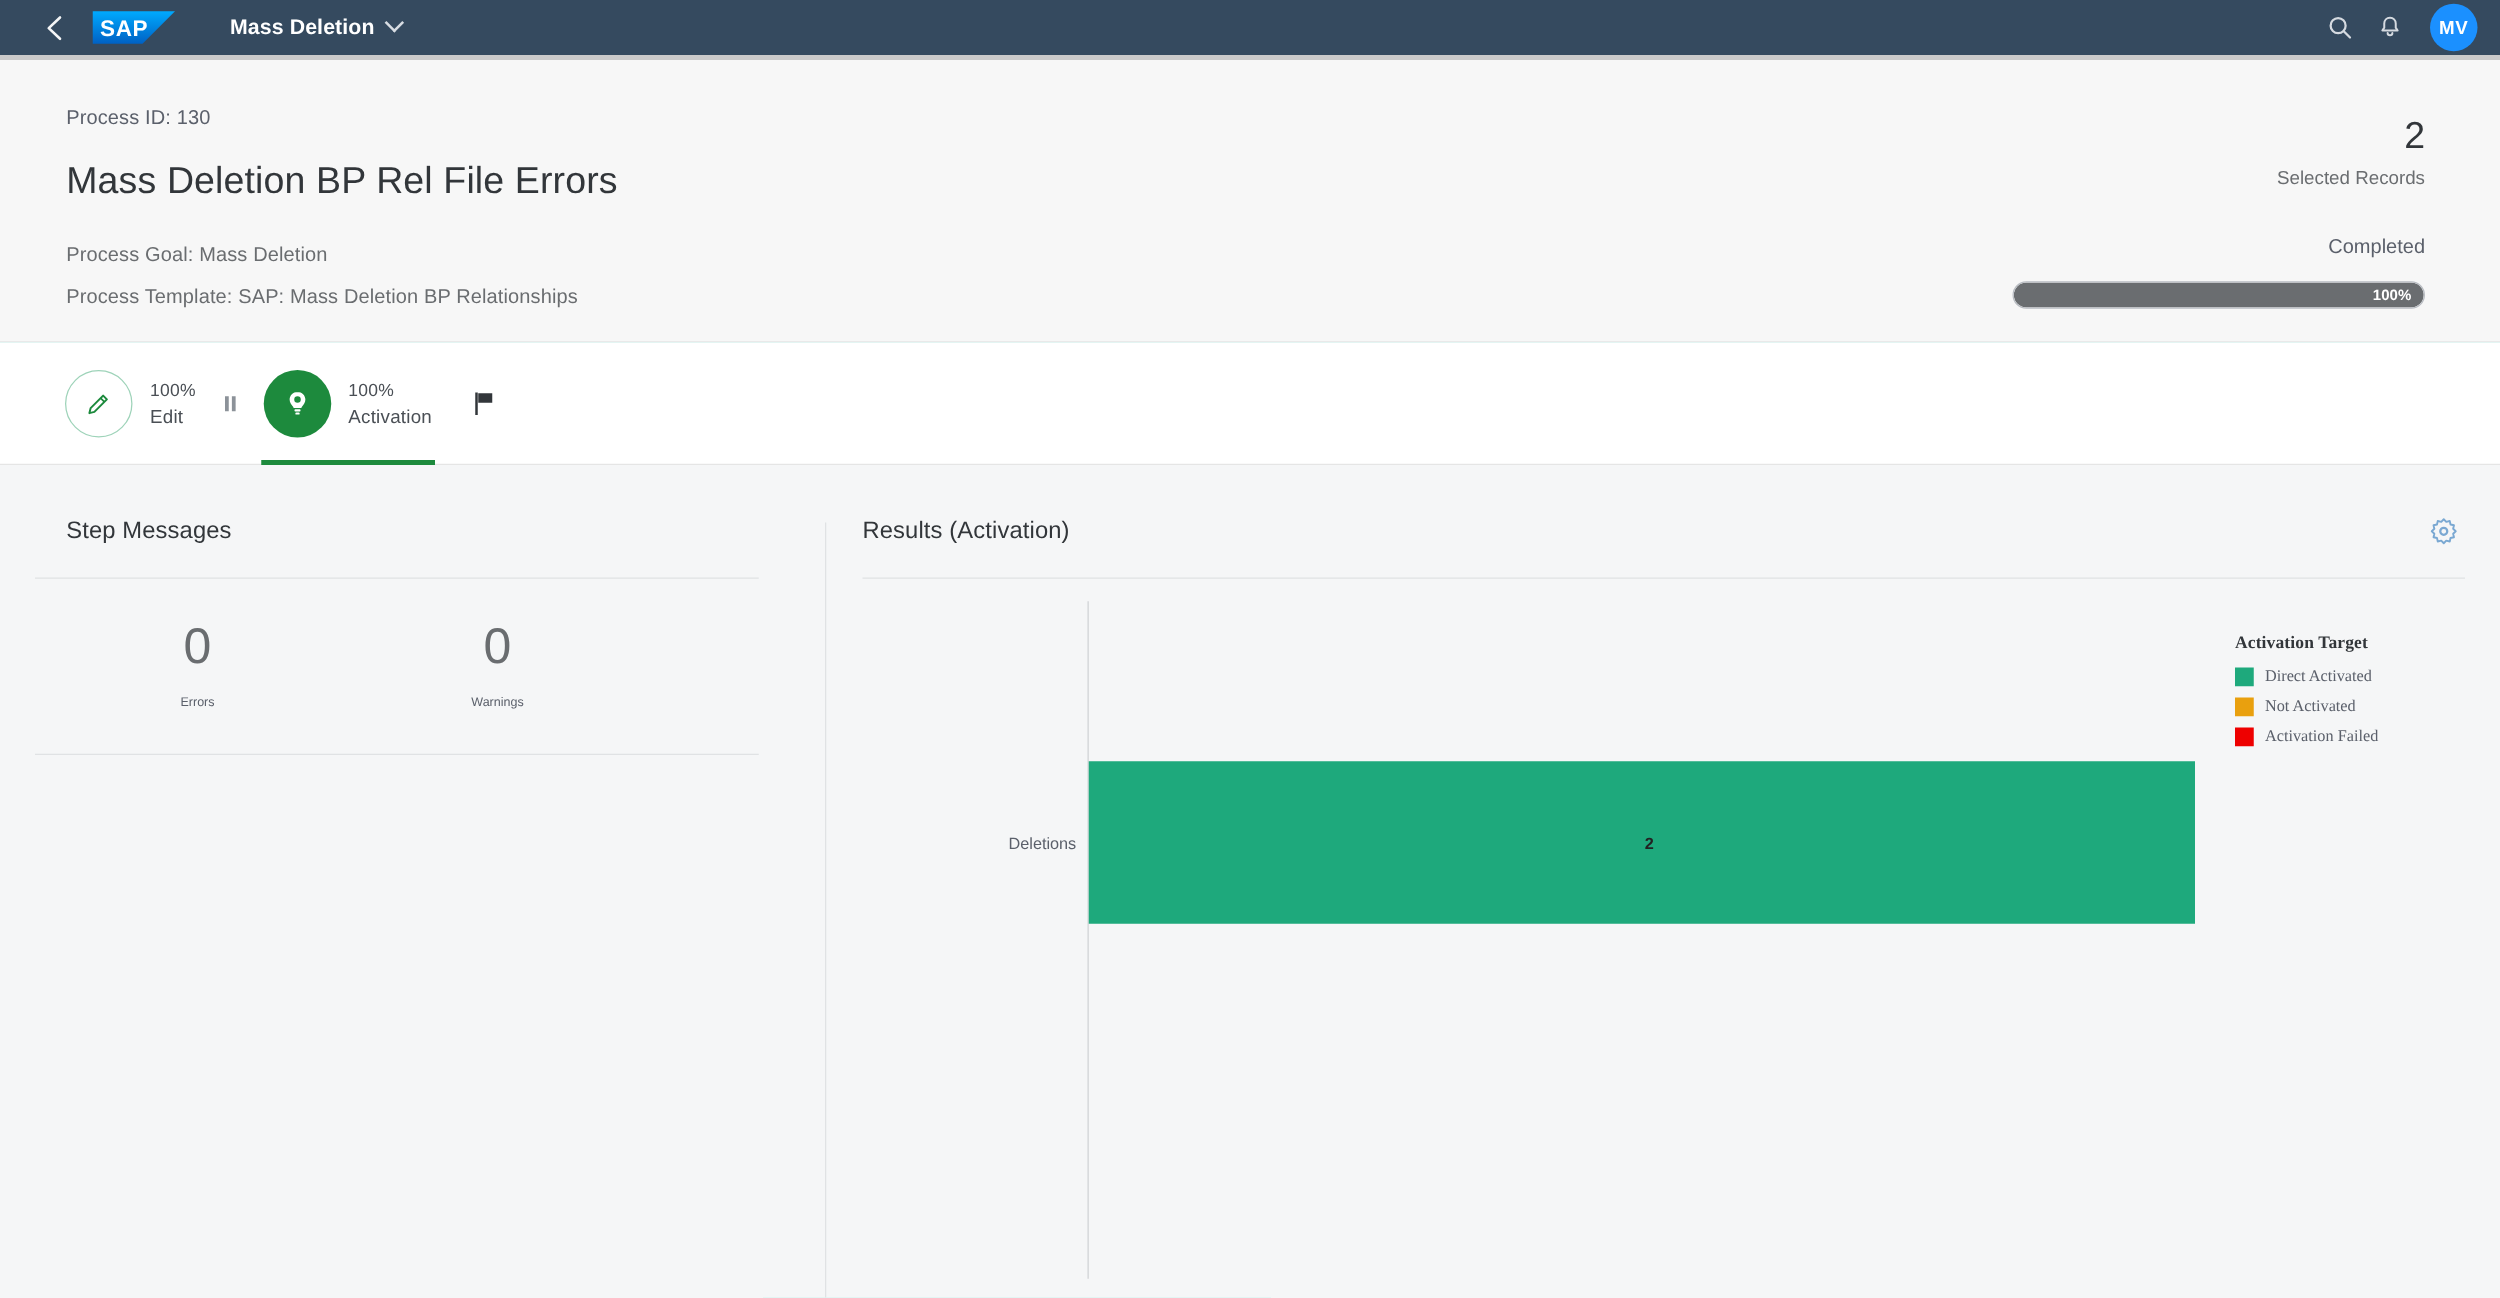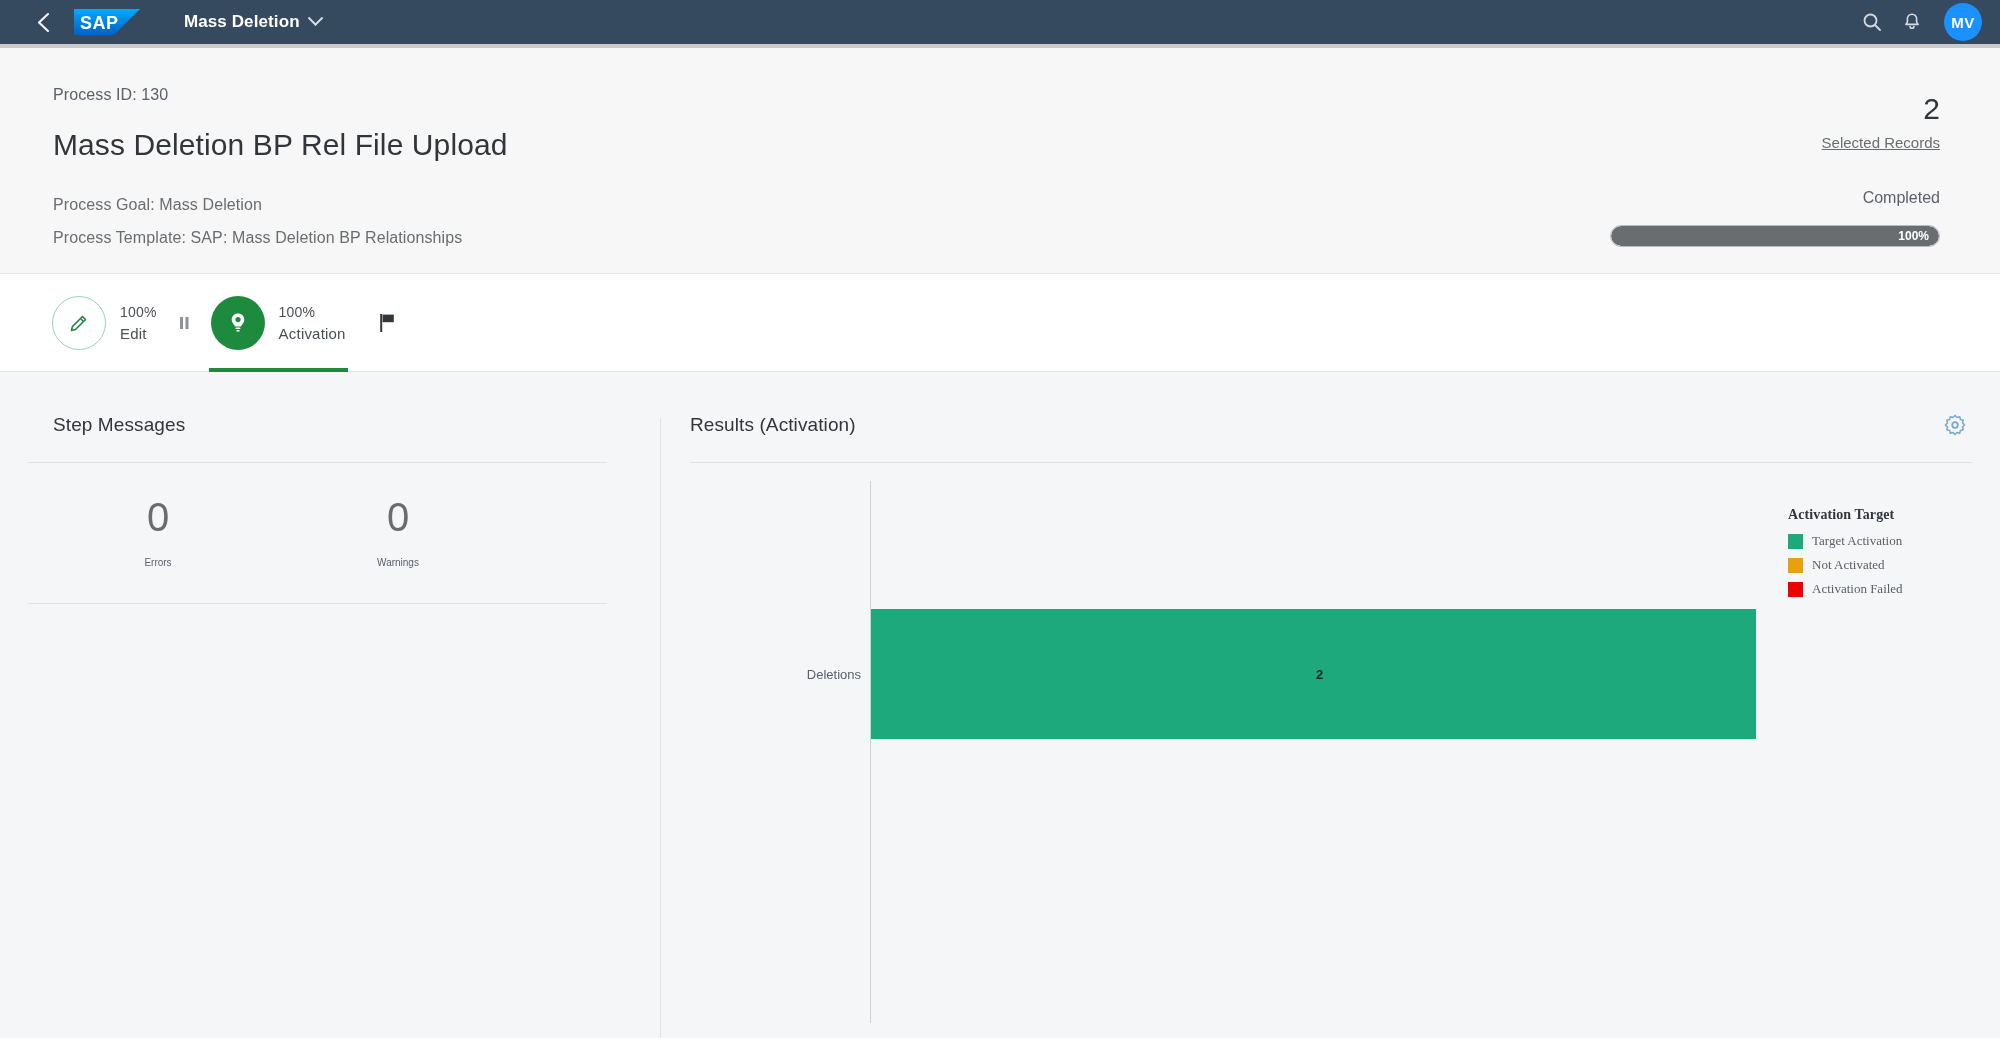--- a/index.html
+++ b/index.html
@@ -58,21 +58,21 @@
     display:flex; align-items:flex-start;
     border-bottom: 1px solid #e5e5e5;
     min-height: 230px;
   }
   .objhdr-left { flex:1; }
   .proc-id { font-size: 16px; color: #5b606b; margin-bottom: 24px; letter-spacing:.1px; }
   .obj-title { font-size: 30px; color: #32363a; font-weight: 400; letter-spacing:.1px; margin-bottom: 34px; }
   .meta-line { font-size: 16px; color: #6a6d70; margin-bottom: 15px; letter-spacing:.1px; }
   .objhdr-right { width: 330px; display:flex; flex-direction:column; align-items:flex-end; padding-top:8px;}
   .sel-num { font-size: 30px; color:#32363a; font-weight:400; line-height:1; }
-  .sel-lbl { font-size: 15px; color: #6a6d70; margin-top: 10px; text-decoration: underline; }
+  .sel-lbl { font-size: 15px; color: #6a6d70; margin-top: 10px; }
   .status-txt { font-size: 16px; color: #5b606b; margin-top: 38px; }
   .pbar-wrap {
     margin-top: 18px; width: 330px; height: 22px; border-radius: 11px;
     background:#fff; border:1px solid #b8bcc2; overflow:hidden; position:relative;
   }
   .pbar-fill {
     height: 100%; background:#6a6d70; border-radius: 11px;
     display:flex; align-items:center; justify-content:flex-end; padding-right:10px;
   }
   .pbar-txt { color:#fff; font-size:12px; font-weight:bold; }
@@ -188,21 +188,21 @@
     </div>
 
     <div class="avatar">
       <span>MV</span>
     </div>
   </div>
 
   <div class="objhdr">
     <div class="objhdr-left">
       <div class="proc-id">Process ID: 130</div>
-      <div class="obj-title">Mass Deletion BP Rel File Upload</div>
+      <div class="obj-title">Mass Deletion BP Rel File Errors</div>
       <div class="meta-line">Process Goal: Mass Deletion</div>
       <div class="meta-line">Process Template: SAP: Mass Deletion BP Relationships</div>
     </div>
     <div class="objhdr-right">
       <div class="sel-num">2</div>
       <div class="sel-lbl">Selected Records</div>
       <div class="status-txt">Completed</div>
       <div class="pbar-wrap">
         <div class="pbar-fill" id="pbar-fill" style="width: 100%;">
           <span class="pbar-txt">100%</span>
@@ -300,21 +300,21 @@
               <span class="cat-label">Deletions</span>
               <span class="bar-val">2</span>
             </div>
           </div>
 
           <div class="legend">
             <div class="legend-title">Activation Target</div>
 
             <div class="legend-item">
               <span class="legend-swatch" id="sw0" style="background: rgb(30, 169, 124);"></span>
-              <span class="legend-lbl">Target Activation</span>
+              <span class="legend-lbl">Direct Activated</span>
             </div>
 
             <div class="legend-item">
               <span class="legend-swatch" id="sw1" style="background: rgb(233, 160, 14);"></span>
               <span class="legend-lbl">Not Activated</span>
             </div>
 
             <div class="legend-item">
               <span class="legend-swatch" id="sw2" style="background: rgb(238, 0, 0);"></span>
               <span class="legend-lbl">Activation Failed</span>

